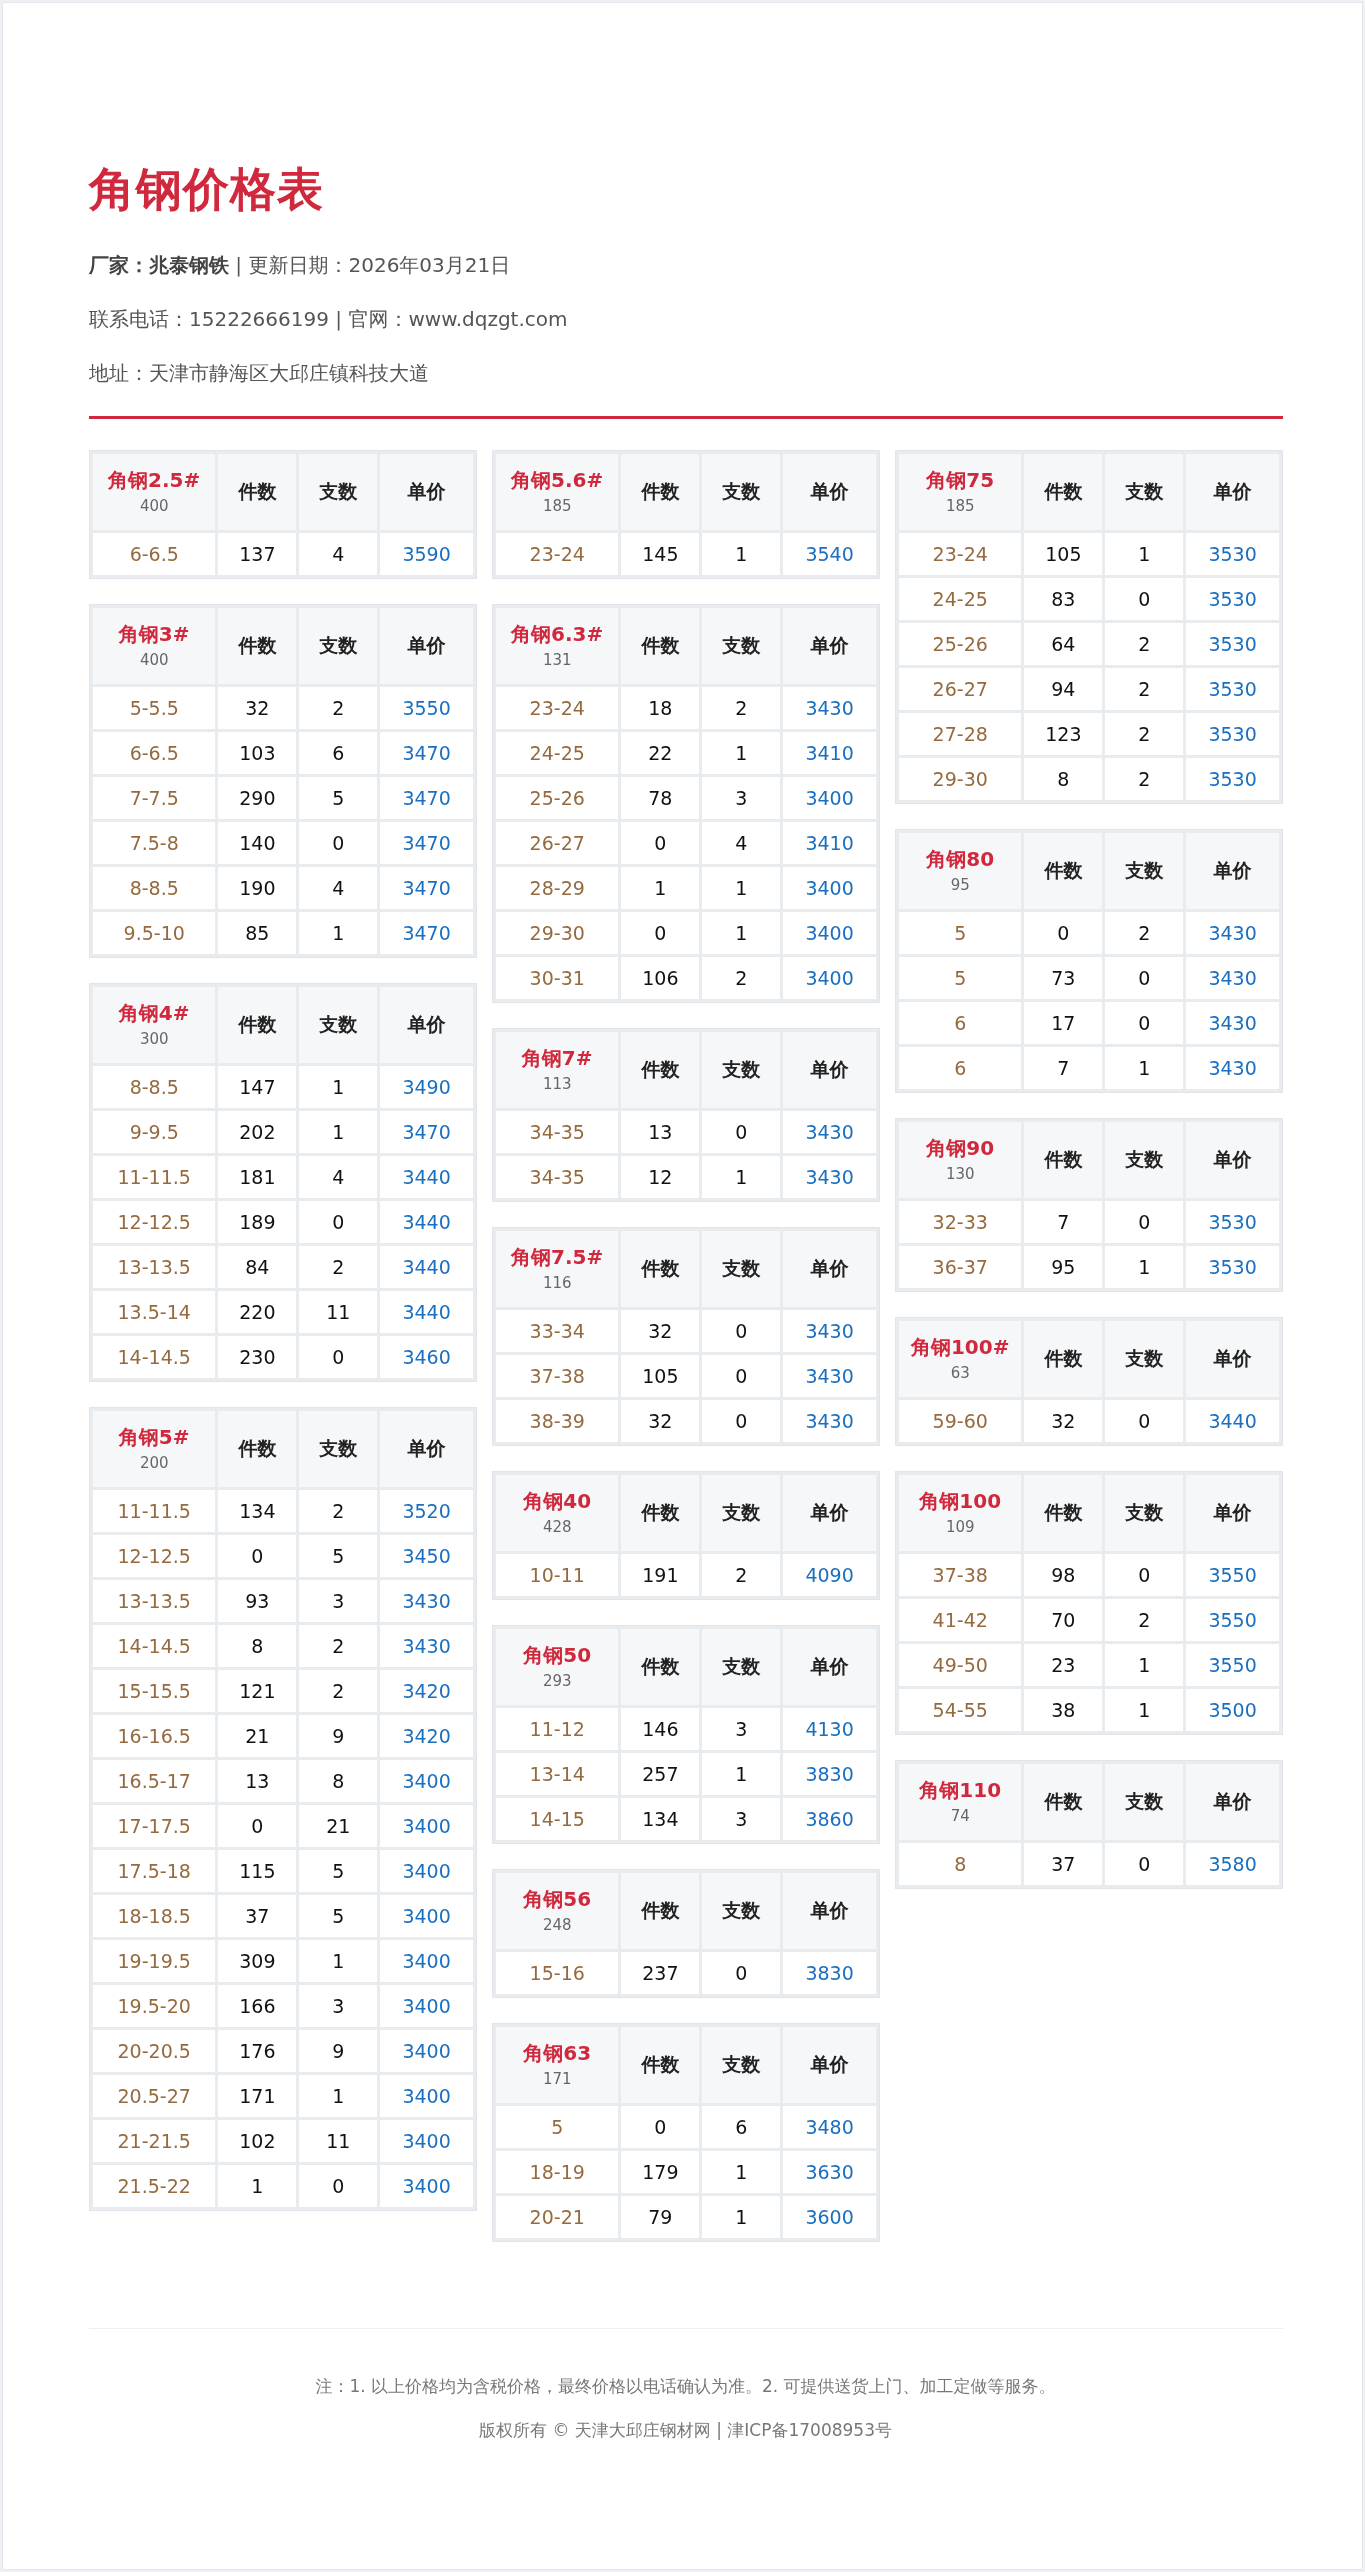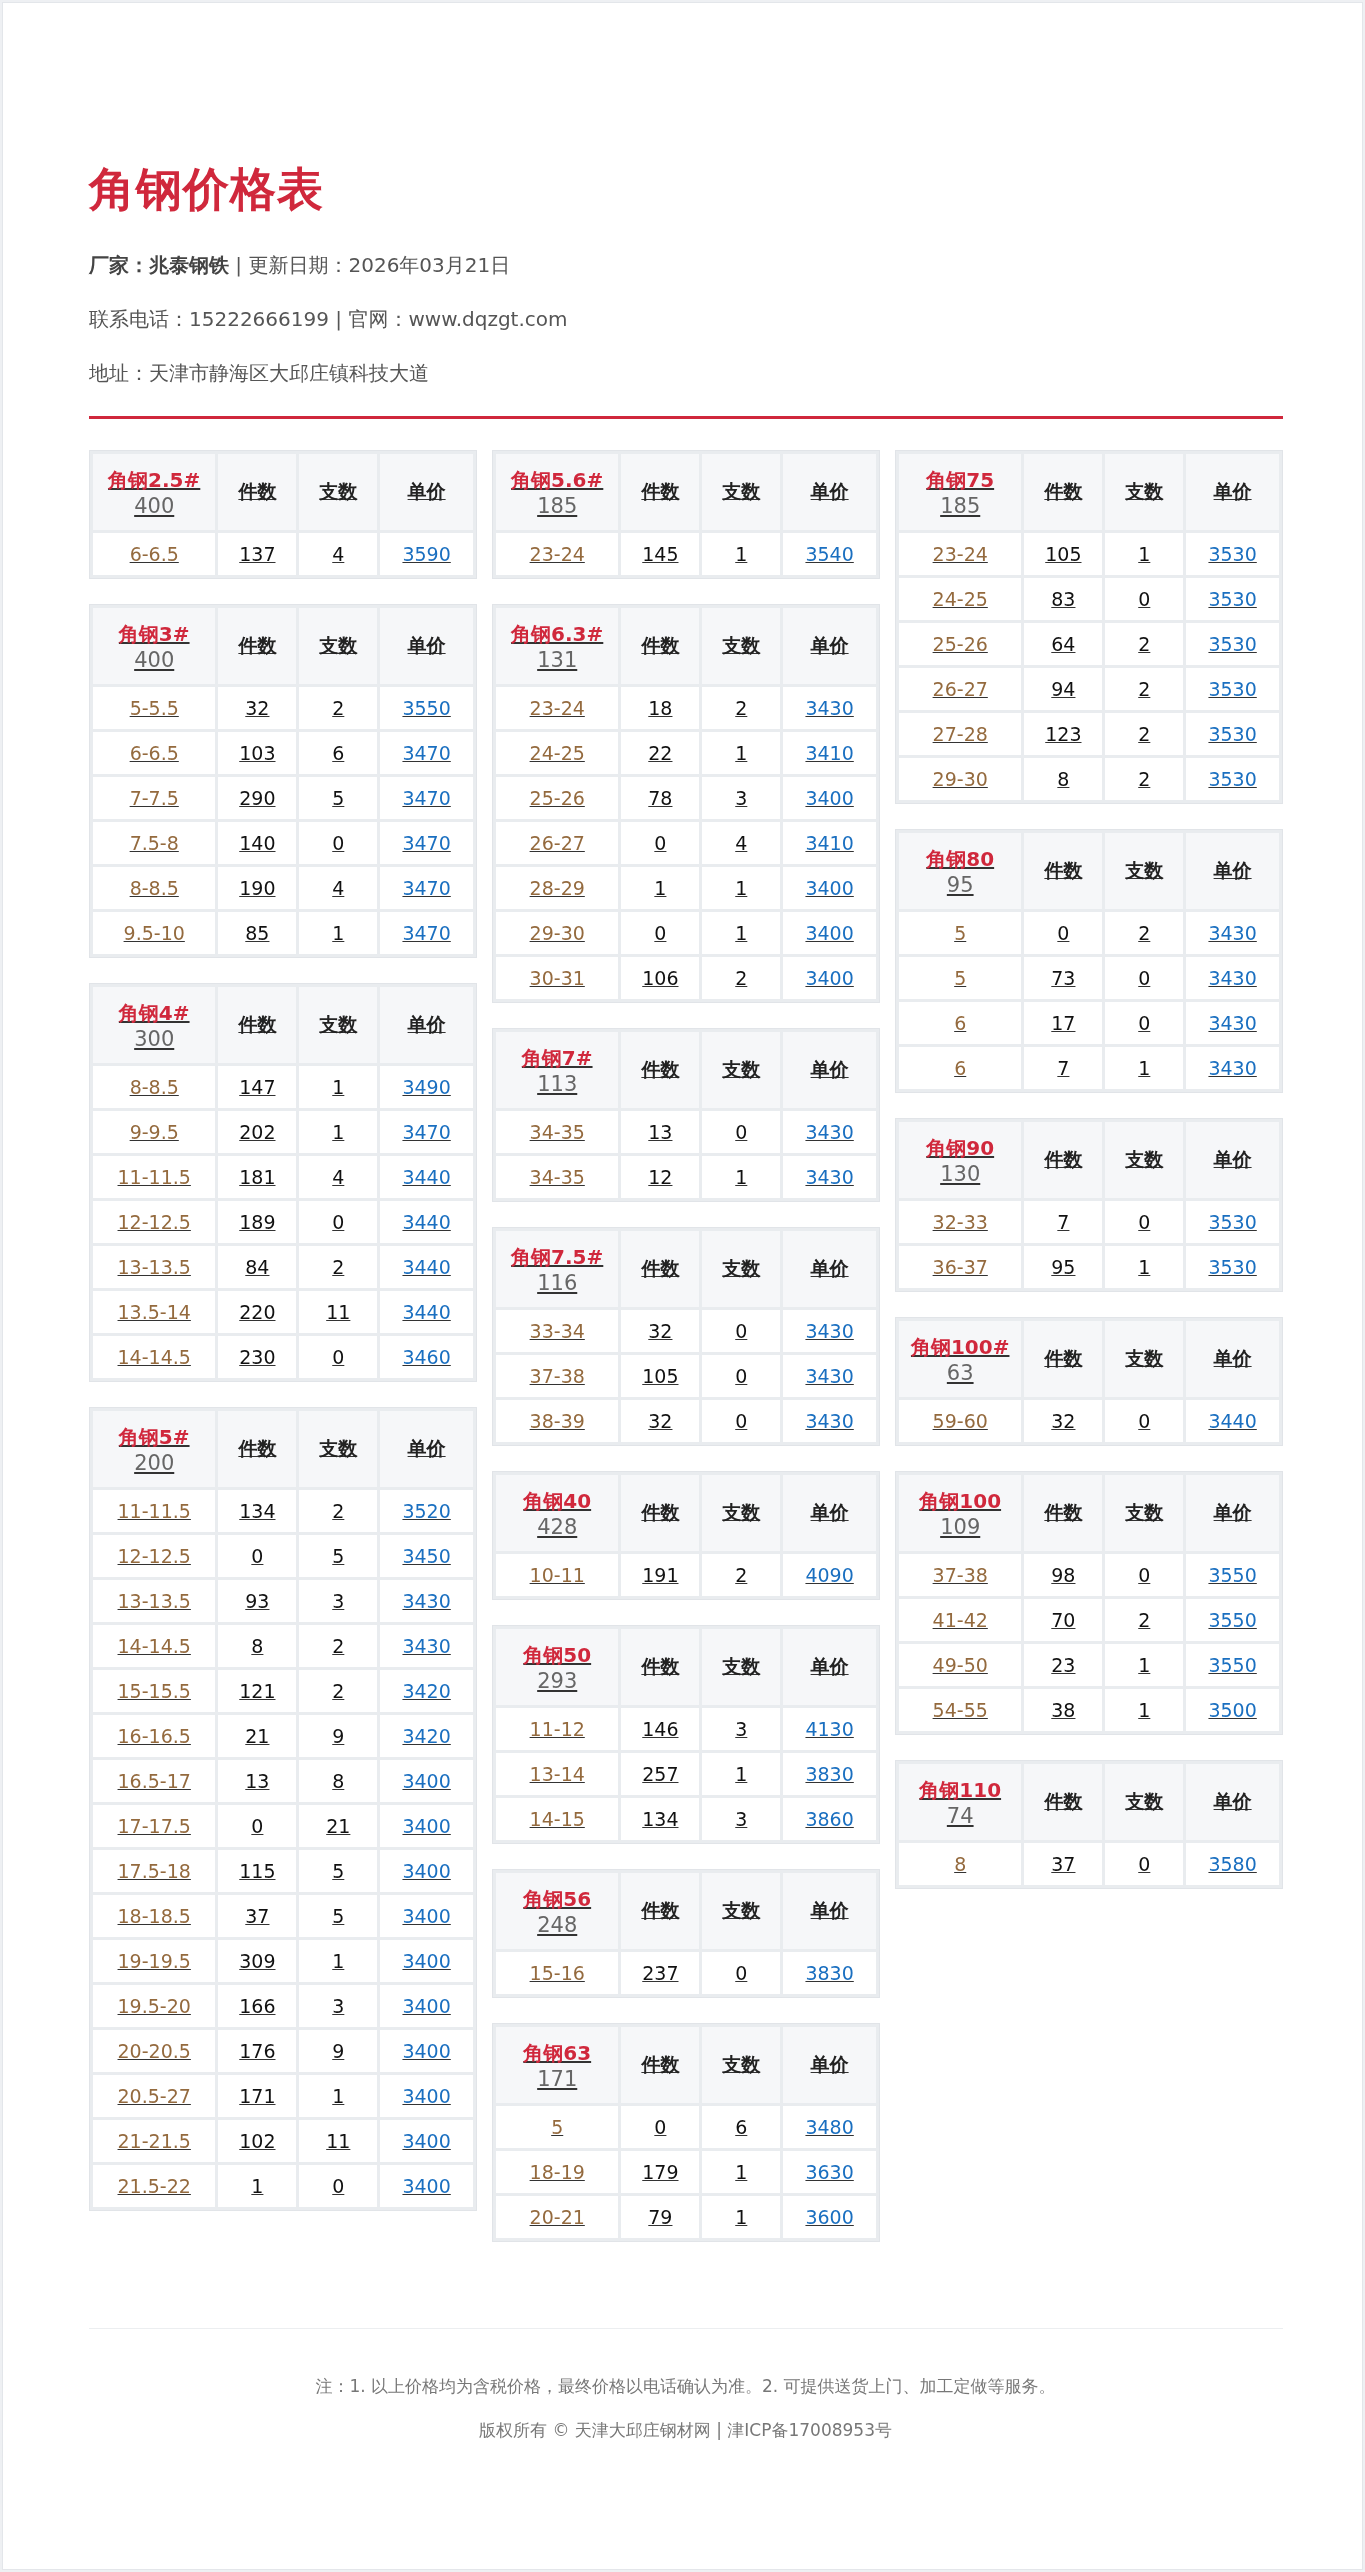--- a/index.html
+++ b/index.html
@@ -9,29 +9,29 @@
     position: absolute; left: 2px; top: 2px; width: 1361px; height: 2568px;
     background: #fff; border: 1px solid #e3e6ea;
   }
   .wrap { position: absolute; left: 86px; top: 0; width: 1194px; }
   .title { position: absolute; top: 158px; left: 0; font-size: 46px; font-weight: bold; color: #d0283c; letter-spacing: 1px; line-height: 56px; }
   .meta { position: absolute; left: 0; font-size: 20px; color: #555; line-height: 28px; white-space: nowrap; }
   .meta b { color: #444; font-weight: bold; }
   .meta1 { top: 248px; } .meta2 { top: 302px; } .meta3 { top: 356px; font-family: Liberation Serif, serif; }
   .redline { position: absolute; top: 413px; left: 0; width: 1194px; height: 3px; background: #d0283c; }
 
-  .cols { position: absolute; top: 447px; left: 0; width: 1194px; display: flex; gap: 15px; align-items: flex-start; text-decoration: underline; }
+  .cols { position: absolute; top: 447px; left: 0; width: 1194px; display: flex; gap: 15px; align-items: flex-start; }
   .col { width: 388px; display: flex; flex-direction: column; gap: 25px; }
 
   table.pt { width: 388px; border-collapse: separate; border-spacing: 3px; background: #e9ecef; border: 1px solid #e1e4e8; table-layout: fixed; }
   table.pt th, table.pt td { text-align: center; vertical-align: middle; }
   table.pt th { background: #f6f7f9; height: 76px; font-size: 19px; font-weight: bold; color: #222; }
   table.pt td { background: #fff; height: 42px; font-size: 19px; }
   .spec-name { display: block; color: #d0283c; font-size: 20px; font-weight: bold; line-height: 26px; }
-  .spec-weight { display: block; color: #666; font-size: 21px; font-weight: normal; line-height: 22px; margin-top: 2px; }
+  .spec-weight { display: block; color: #666; font-size: 15px; font-weight: normal; line-height: 22px; margin-top: 2px; }
   td.c-range { color: #946a3e; }
   td.c-qty, td.c-cnt { color: #111; }
   td.c-price { color: #1a6fc0; cursor: pointer; }
 
   .footer-line { position: absolute; top: 2325px; left: 86px; width: 1194px; height: 1px; background: #eceef0; }
   .note { position: absolute; top: 2372px; left: 0; width: 1365px; text-align: center; font-size: 17px; color: #777; }
   .copy { position: absolute; top: 2416px; left: 0; width: 1365px; text-align: center; font-size: 17px; color: #777; }
 </style>
 </head>
 <body>

